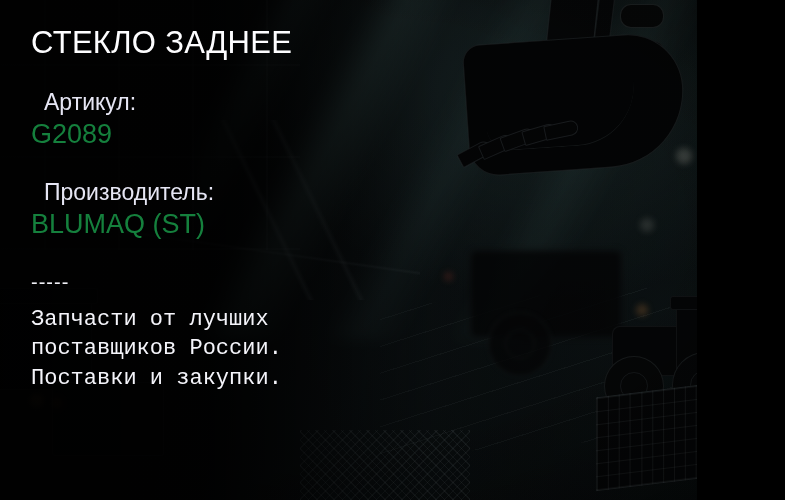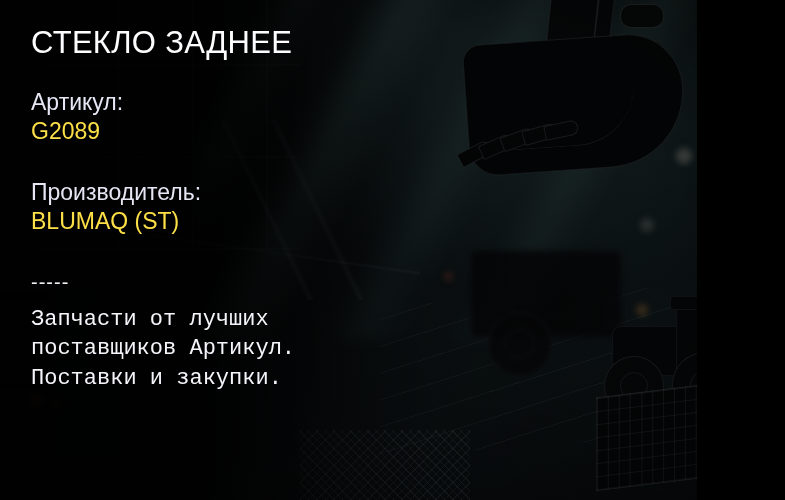--- a/index.html
+++ b/index.html
@@ -219,26 +219,27 @@
     color:#fdfdff;
     white-space:nowrap;
   }
   .field{ position:absolute; left:0; }
   .field-label{
     font-size:23px;
     line-height:1.28;
     font-weight:400;
     color:#e6e6f4;
     white-space:nowrap;
+    margin-left:13px;
   }
   .field-value{
-    font-size:23px;
+    font-size:27px;
     line-height:1.28;
     font-weight:400;
-    color:#fde047;
+    color:#15803d;
     white-space:nowrap;
   }
   .field-article{ top:88px; }
   .field-maker{ top:178px; }
 
   .divider{
     position:absolute; left:0; top:272px;
     font-size:20px;
     letter-spacing:1px;
     color:#f0f0f6;
@@ -322,18 +323,18 @@
 
     <div class="field field-maker">
       <div class="field-label">Производитель:</div>
       <div class="field-value">BLUMAQ (ST)</div>
     </div>
 
     <div class="divider">-----</div>
 
     <div class="tagline">
       <div>Запчасти от лучших</div>
-      <div>поставщиков Артикул.</div>
+      <div>поставщиков России.</div>
       <div>Поставки и закупки.</div>
     </div>
 
   </div>
 </div>
 
 </body></html>

